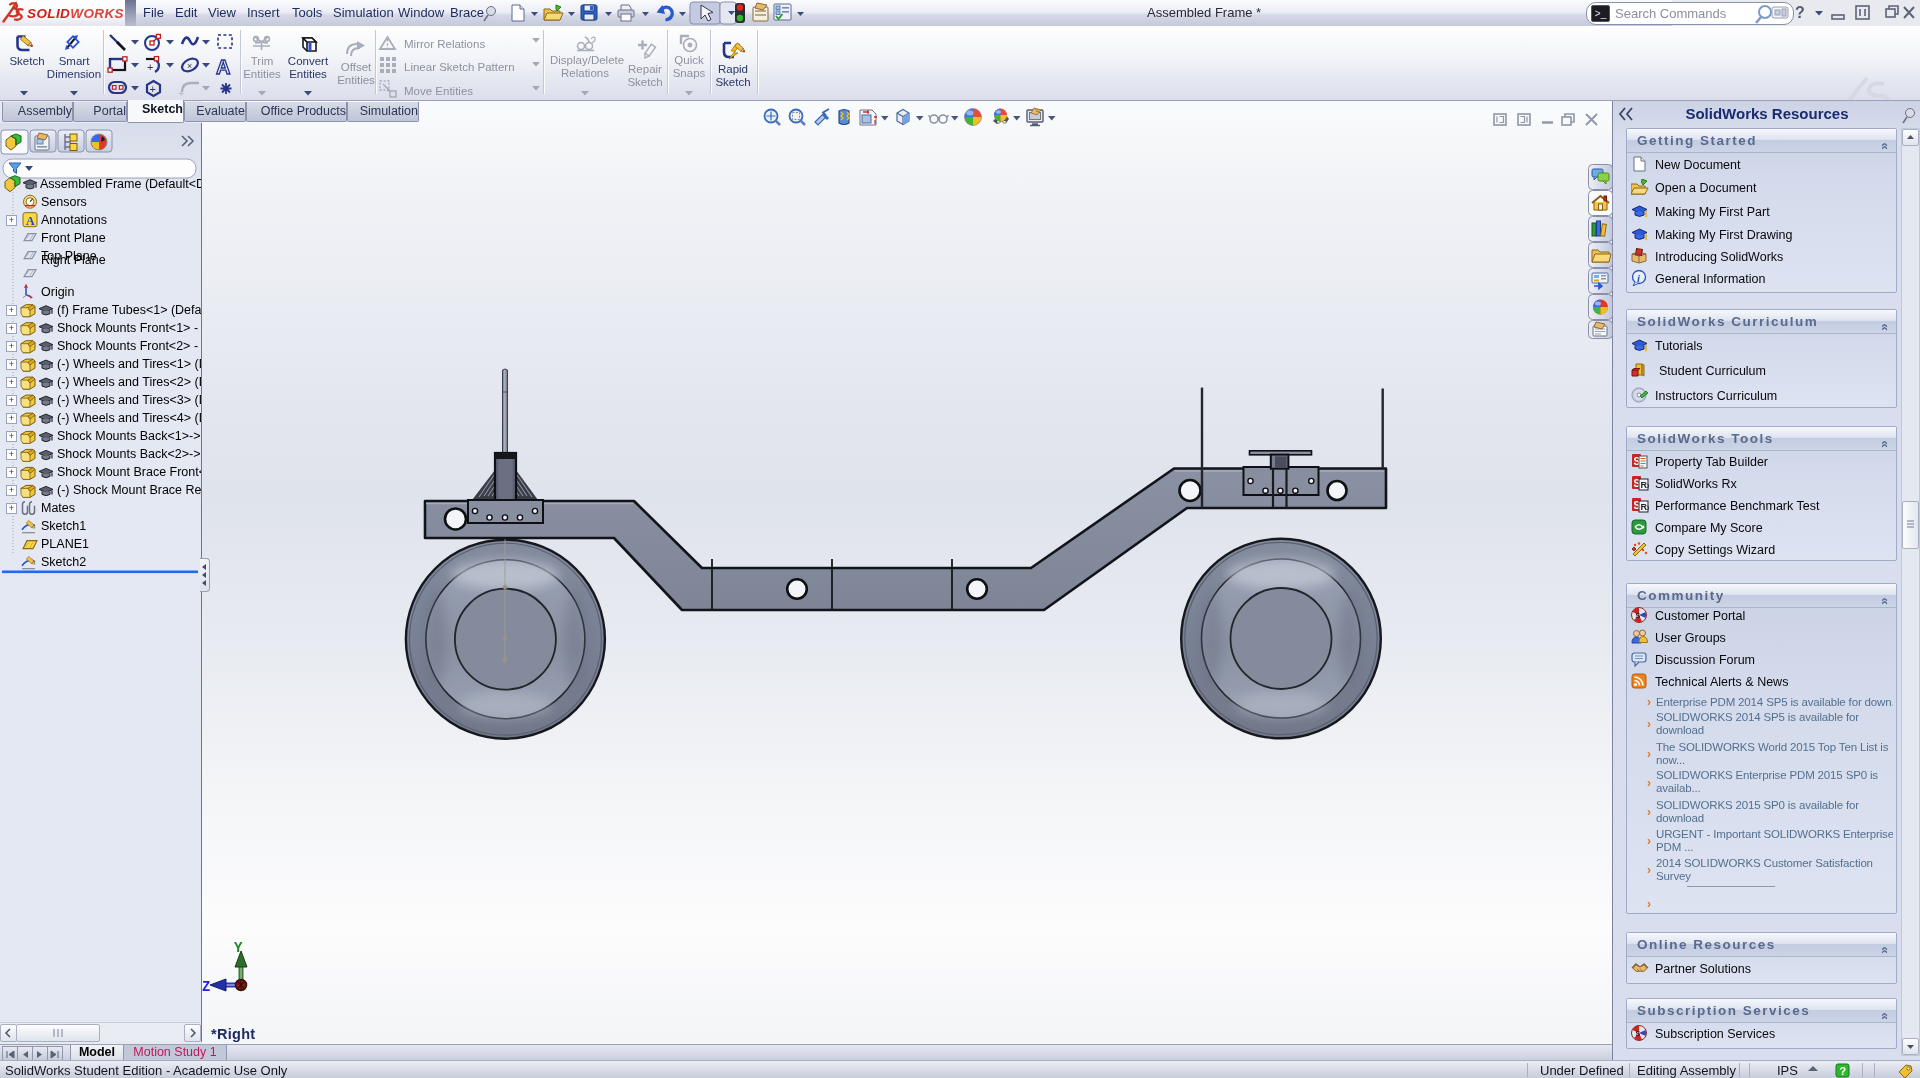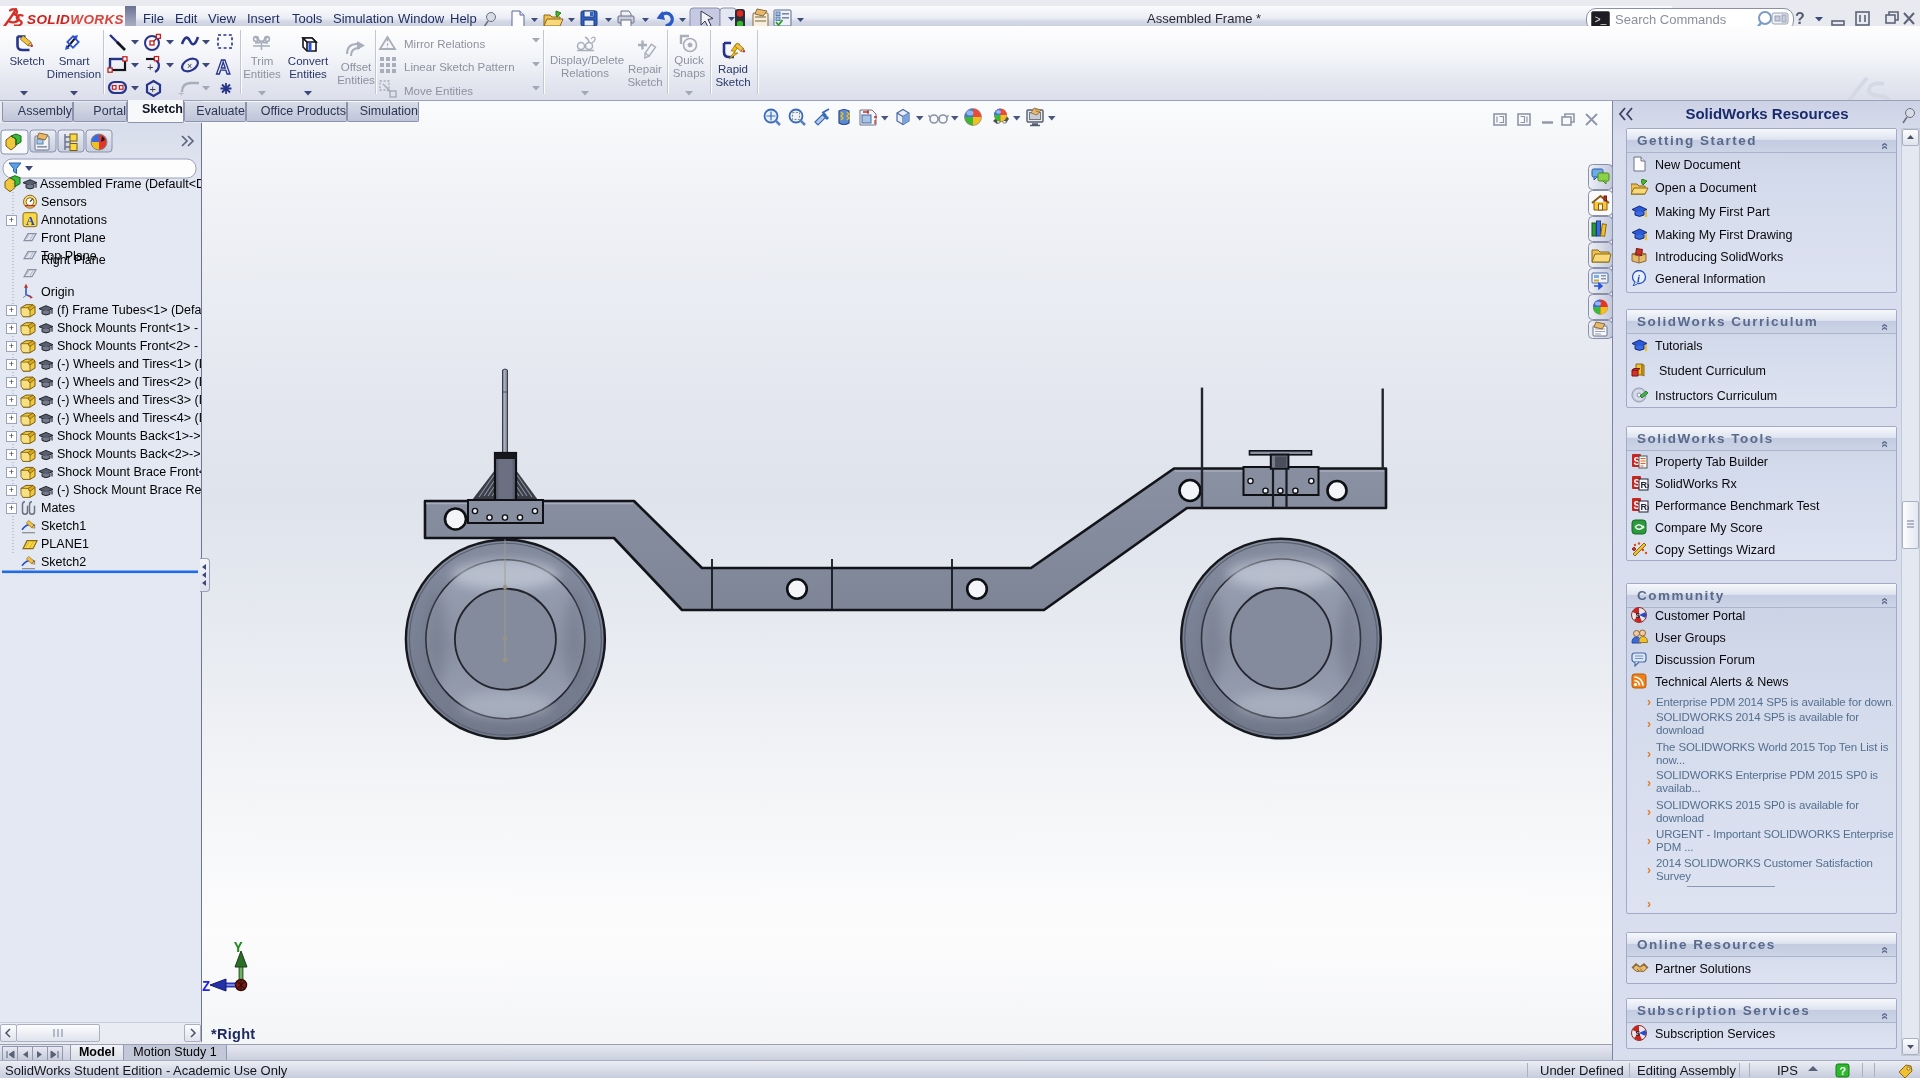--- a/index.html
+++ b/index.html
@@ -1,19 +1,19 @@
 <!DOCTYPE html>
 <html><head>
 <meta charset="utf-8">
 <style>
 html,body{margin:0;padding:0;}
 #root{position:relative;width:1920px;height:1078px;font-family:"Liberation Sans",sans-serif;overflow:hidden;background:#e8eaf0;}
 .abs{position:absolute;}
 
-#titlebar{position:absolute;left:0;top:6px;width:1672px;height:26px;background:linear-gradient(180deg,#fbfbfd 0%,#eceef5 45%,#d4d8e6 60%,#c5cadc 100%);border-bottom:1px solid #454c66;}
+#titlebar{position:absolute;left:0;top:0;width:1672px;height:26px;background:linear-gradient(180deg,#fbfbfd 0%,#eceef5 45%,#d4d8e6 60%,#c5cadc 100%);border-bottom:1px solid #454c66;}
 #logo{position:absolute;left:0;top:0;width:125px;height:26px;background:linear-gradient(180deg,#ffffff 0%,#f8f8fa 60%,#e3e5ee 100%);}
 #logosep{position:absolute;left:125px;top:0;width:11px;height:26px;background:linear-gradient(180deg,#6b7190 0%,#8d93ad 40%,#b9bdcf 100%);}
 .menu{position:absolute;top:0;height:25px;line-height:25px;font-size:13px;color:#1c2b5e;}
 #title{position:absolute;top:0;height:25px;line-height:26px;font-size:13px;color:#2a2a33;}
 
 #ribbon{position:absolute;left:0;top:26px;width:1920px;height:74px;background:linear-gradient(180deg,#fefefe 0%,#f4f5f9 40%,#e4e7f0 75%,#dcdfeb 100%);border-bottom:1px solid #9aa1ba;}
 .rlabel{position:absolute;font-size:11.5px;color:#2a3767;text-align:center;line-height:13px;}
 .rlabel.dis{color:#8e919e;}
 .rsep{position:absolute;top:4px;height:64px;width:1px;background:#c2c7d6;border-right:1px solid #fdfdfe;}
 
@@ -34,21 +34,21 @@
 .tpboxhead{position:absolute;left:0;top:0;width:100%;height:24px;background:linear-gradient(180deg,#f6f8fb 0%,#dfe4f0 45%,#c3cce1 50%,#ccd4e6 100%);border-bottom:1px solid #aab4cc;font-size:13.5px;font-weight:bold;color:#5a6a8c;letter-spacing:1.5px;line-height:24px;padding-left:10px;box-sizing:border-box;}
 .chev{position:absolute;right:8px;top:5px;font-size:13px;color:#5a6a8c;letter-spacing:0;transform:rotate(90deg);font-weight:bold;}
 .tpitem{position:absolute;left:4px;font-size:12.5px;color:#08080c;height:22px;line-height:22px;}
 .tpitem .ic{display:inline-block;width:18px;height:16px;vertical-align:-3px;margin-right:6px;}
 .newsitem{position:absolute;left:29px;width:237px;font-size:11.5px;color:#54708f;line-height:13px;letter-spacing:-0.15px;white-space:nowrap;overflow:hidden;}
 .newsarrow{position:absolute;left:20px;color:#e07820;font-weight:bold;font-size:12px;}
 
 #modeltabs{position:absolute;left:0;top:1044px;width:1612px;height:16px;background:linear-gradient(180deg,#e6e8f0,#c9cedd);border-top:1px solid #9aa0b5;}
 #statusbar{position:absolute;left:0;top:1060px;width:1920px;height:18px;background:linear-gradient(180deg,#eceef4 0%,#d8dce8 50%,#c5cadb 100%);border-top:1px solid #a8aec2;font-size:13px;color:#14141c;}
 .navbtn{position:absolute;top:1px;width:14px;height:13px;background:linear-gradient(180deg,#e8eaf1,#c6cbda);border:1px solid #8f96ad;}
-.mtab{position:absolute;top:0px;height:15px;line-height:15px;font-size:12.5px;text-align:center;border:1px solid #8f96ad;border-top:none;background:#c3c8d8;color:#000000;}
+.mtab{position:absolute;top:0px;height:15px;line-height:15px;font-size:12.5px;text-align:center;border:1px solid #8f96ad;border-top:none;background:#c3c8d8;color:#be185d;}
 .mtab.active{background:linear-gradient(180deg,#f2f3f7,#dcdfe9);font-weight:bold;color:#000;}
 </style>
 </head>
 <body>
 <div id="root">
   <div id="viewport">
     <svg width="1410" height="943" style="position:absolute;left:0;top:0;">
       <defs>
         <linearGradient id="tireo" x1="0" y1="0" x2="0" y2="1">
           <stop offset="0%" stop-color="#838b9d"></stop>
@@ -270,21 +270,21 @@
       </svg>
     </div>
     <div id="logosep"></div>
     <div class="menu" style="left:143px;">File</div>
     <div class="menu" style="left:175px;">Edit</div>
     <div class="menu" style="left:208px;">View</div>
     <div class="menu" style="left:247px;">Insert</div>
     <div class="menu" style="left:292px;">Tools</div>
     <div class="menu" style="left:333px;">Simulation</div>
     <div class="menu" style="left:398px;">Window</div>
-    <div class="menu" style="left:450px;">Help</div>
+    <div class="menu" style="left:450px;">Brace</div>
     <svg width="1450" height="26" style="position:absolute;left:480px;top:0;">
 
       <g stroke="#6a7080" fill="#d8dce6">
           <circle cx="11" cy="11" r="4.5"></circle>
           <path d="M8 15 L4 21" stroke-width="1.5" fill="none"></path>
         </g>
 
       <g transform="translate(30,5)">
           <path d="M2 0 H10 L14 4 V16 H2 Z" fill="#fdfdfe" stroke="#5b6a92"></path>
           <path d="M10 0 L10 4 L14 4" fill="#dde3ef" stroke="#5b6a92"></path>

